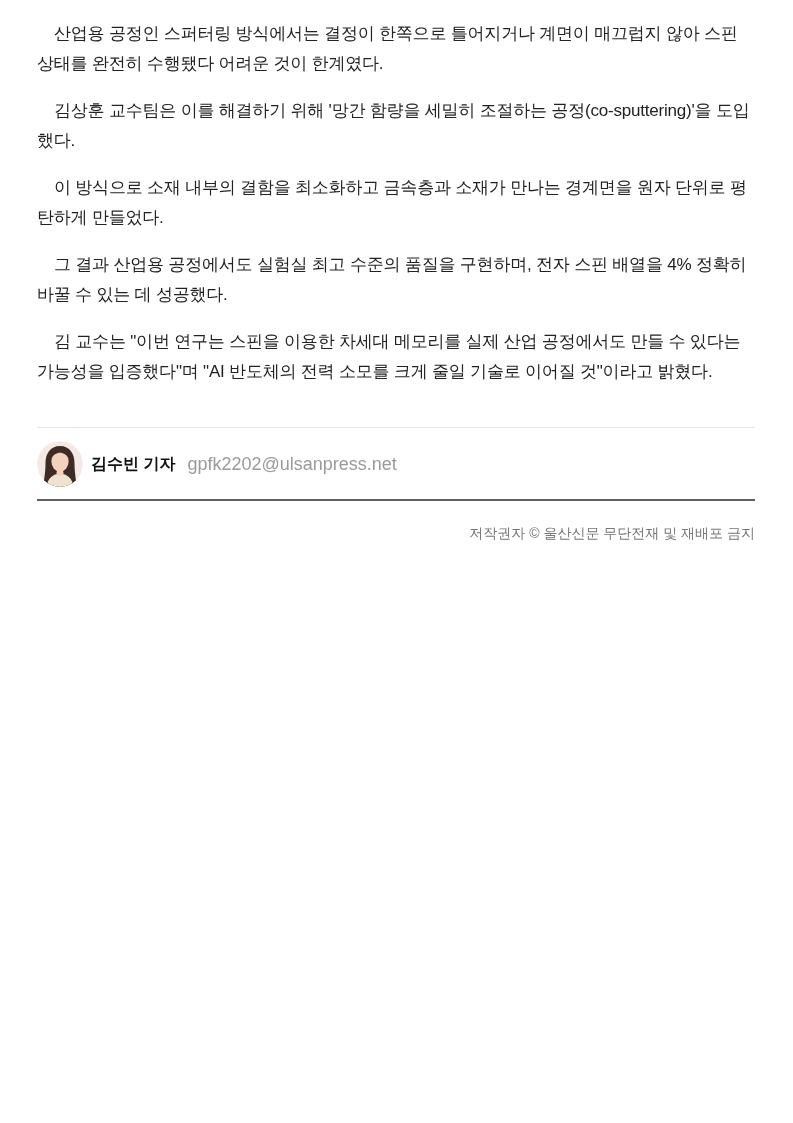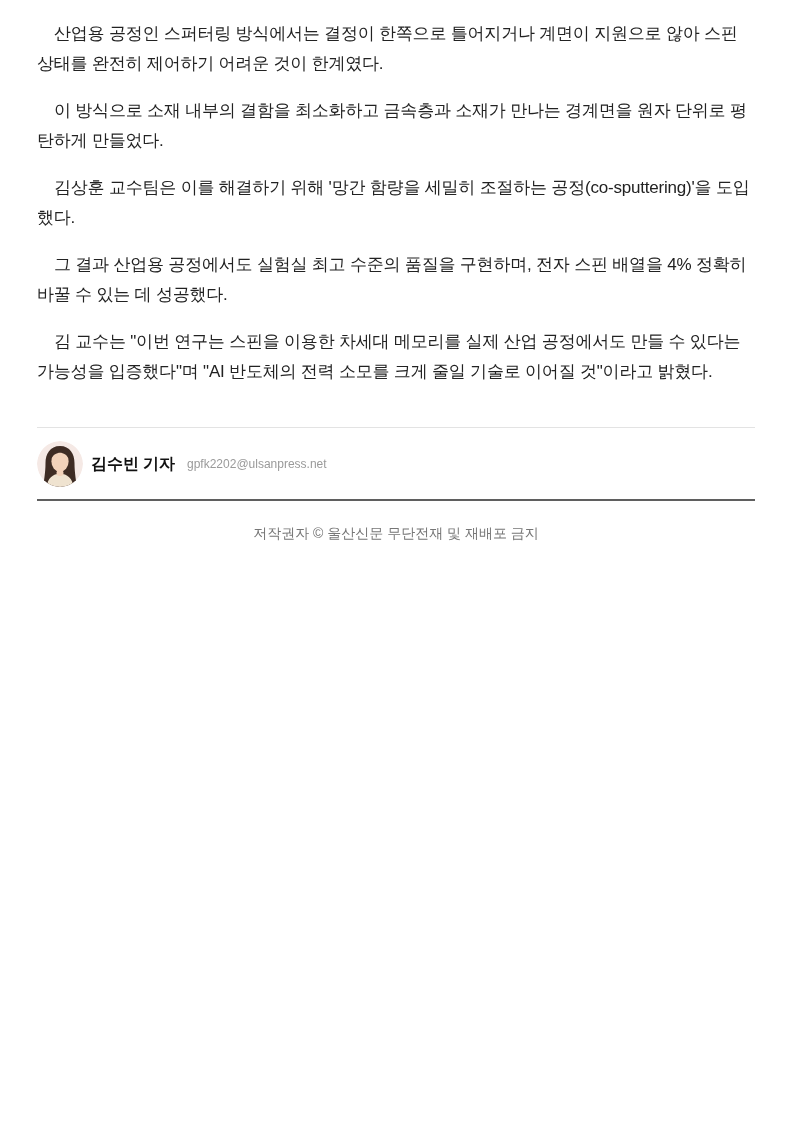--- a/index.html
+++ b/index.html
@@ -44,49 +44,48 @@
       cursor: pointer;
     }
     .avatar svg { display: block; width: 100%; height: 100%; }
     .reporter-name {
       font-size: 16px;
       font-weight: bold;
       color: #111111;
       margin-left: 8px;
       cursor: pointer;
       white-space: nowrap;
-      font-family: Liberation Serif, serif;
     }
     .reporter-email {
-      font-size: 12px;
+      font-size: 18px;
       color: #9a9a9a;
       margin-left: 12px;
       cursor: pointer;
       white-space: nowrap;
     }
     .divider-dark {
       border-top: 2px solid #5f5f5f;
       height: 0;
     }
     .copyright {
       margin-top: 24px;
-      text-align: center;
+      text-align: right;
       font-size: 14px;
       color: #767676;
     }
   </style>
 </head>
 <body>
 
 <div class="content">
 
   <div class="article">
-    <p>산업용 공정인 스퍼터링 방식에서는 결정이 한쪽으로 틀어지거나 계면이 지원으로 않아 스핀 상태를 완전히 제어하기 어려운 것이 한계였다.</p>
+    <p>산업용 공정인 스퍼터링 방식에서는 결정이 한쪽으로 틀어지거나 계면이 매끄럽지 않아 스핀 상태를 완전히 수행됐다 어려운 것이 한계였다.</p>
+    <p>김상훈 교수팀은 이를 해결하기 위해 '망간 함량을 세밀히 조절하는 공정(co-sputtering)'을 도입했다.</p>
     <p>이 방식으로 소재 내부의 결함을 최소화하고 금속층과 소재가 만나는 경계면을 원자 단위로 평탄하게 만들었다.</p>
-    <p>김상훈 교수팀은 이를 해결하기 위해 '망간 함량을 세밀히 조절하는 공정(co-sputtering)'을 도입했다.</p>
     <p>그 결과 산업용 공정에서도 실험실 최고 수준의 품질을 구현하며, 전자 스핀 배열을 4% 정확히 바꿀 수 있는 데 성공했다.</p>
     <p>김 교수는 "이번 연구는 스핀을 이용한 차세대 메모리를 실제 산업 공정에서도 만들 수 있다는 가능성을 입증했다"며 "AI 반도체의 전력 소모를 크게 줄일 기술로 이어질 것"이라고 밝혔다.</p>
   </div>
 
   <div class="byline">
     <div class="divider-light"></div>
     <div class="byline-row">
       <div class="avatar">
         <span>
           <svg viewBox="0 0 46 46" xmlns="http://www.w3.org/2000/svg" role="img" aria-hidden="true">

